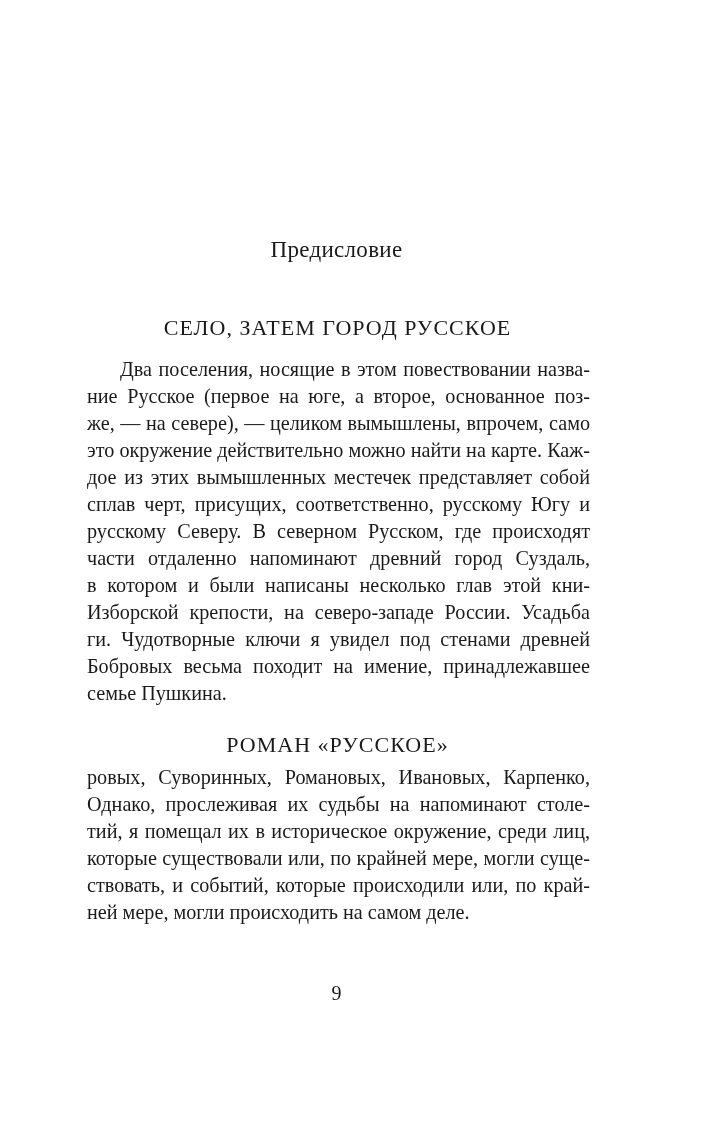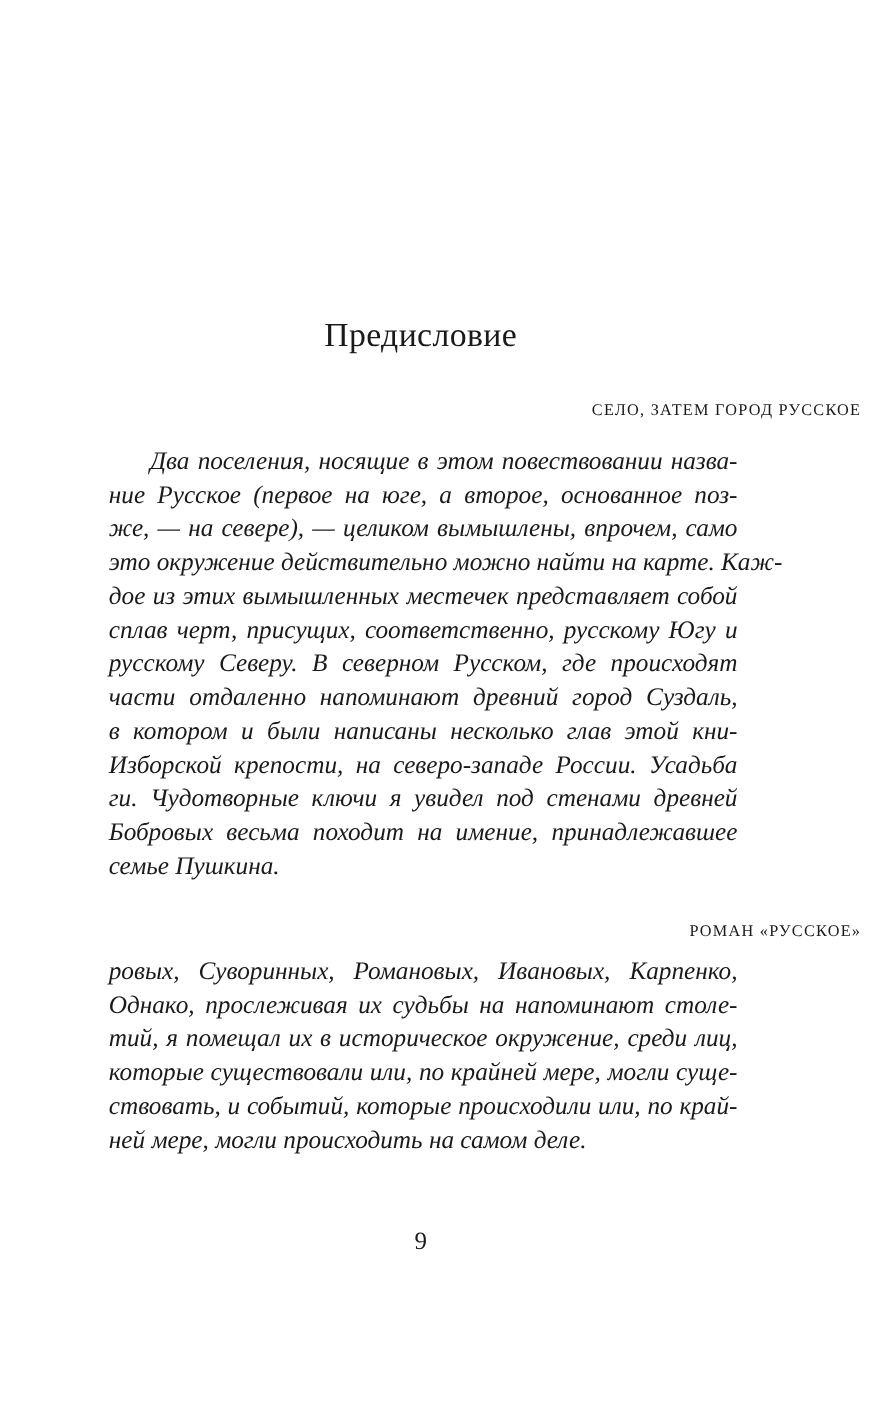--- a/index.html
+++ b/index.html
@@ -18,34 +18,34 @@
     .page {
       position: absolute;
       left: 0; top: 0;
       width: 709px;
       height: 1122px;
     }
     .title {
       position: absolute;
       left: 0;
       width: 673px;
-      top: 252px;
+      top: 234px;
       text-align: center;
-      font-size: 27px;
+      font-size: 23px;
       letter-spacing: 0.3px;
       line-height: 32px;
       font-weight: normal;
       margin: 0;
     }
     .section-heading {
       position: absolute;
-      left: 16px;
+      left: 1px;
       width: 673px;
-      text-align: right;
-      font-size: 13px;
+      text-align: center;
+      font-size: 22px;
       letter-spacing: 1px;
       line-height: 24px;
       font-weight: normal;
       margin: 0;
     }
     .heading-1 { top: 316px; }
     .heading-2 { top: 733px; }
     .body-text {
       position: absolute;
       left: 87px;
@@ -56,21 +56,20 @@
     .body-2 { top: 764px; }
     .line {
       display: block;
       font-size: 20.2px;
       line-height: 27px;
       height: 27px;
       white-space: nowrap;
       text-align: justify;
       text-align-last: justify;
       overflow: visible;
-      font-style: italic;
     }
     .line.indent { padding-left: 33px; }
     .line.last { text-align-last: left; }
     .page-number {
       position: absolute;
       left: 0;
       width: 673px;
       top: 980px;
       text-align: center;
       font-size: 20px;

